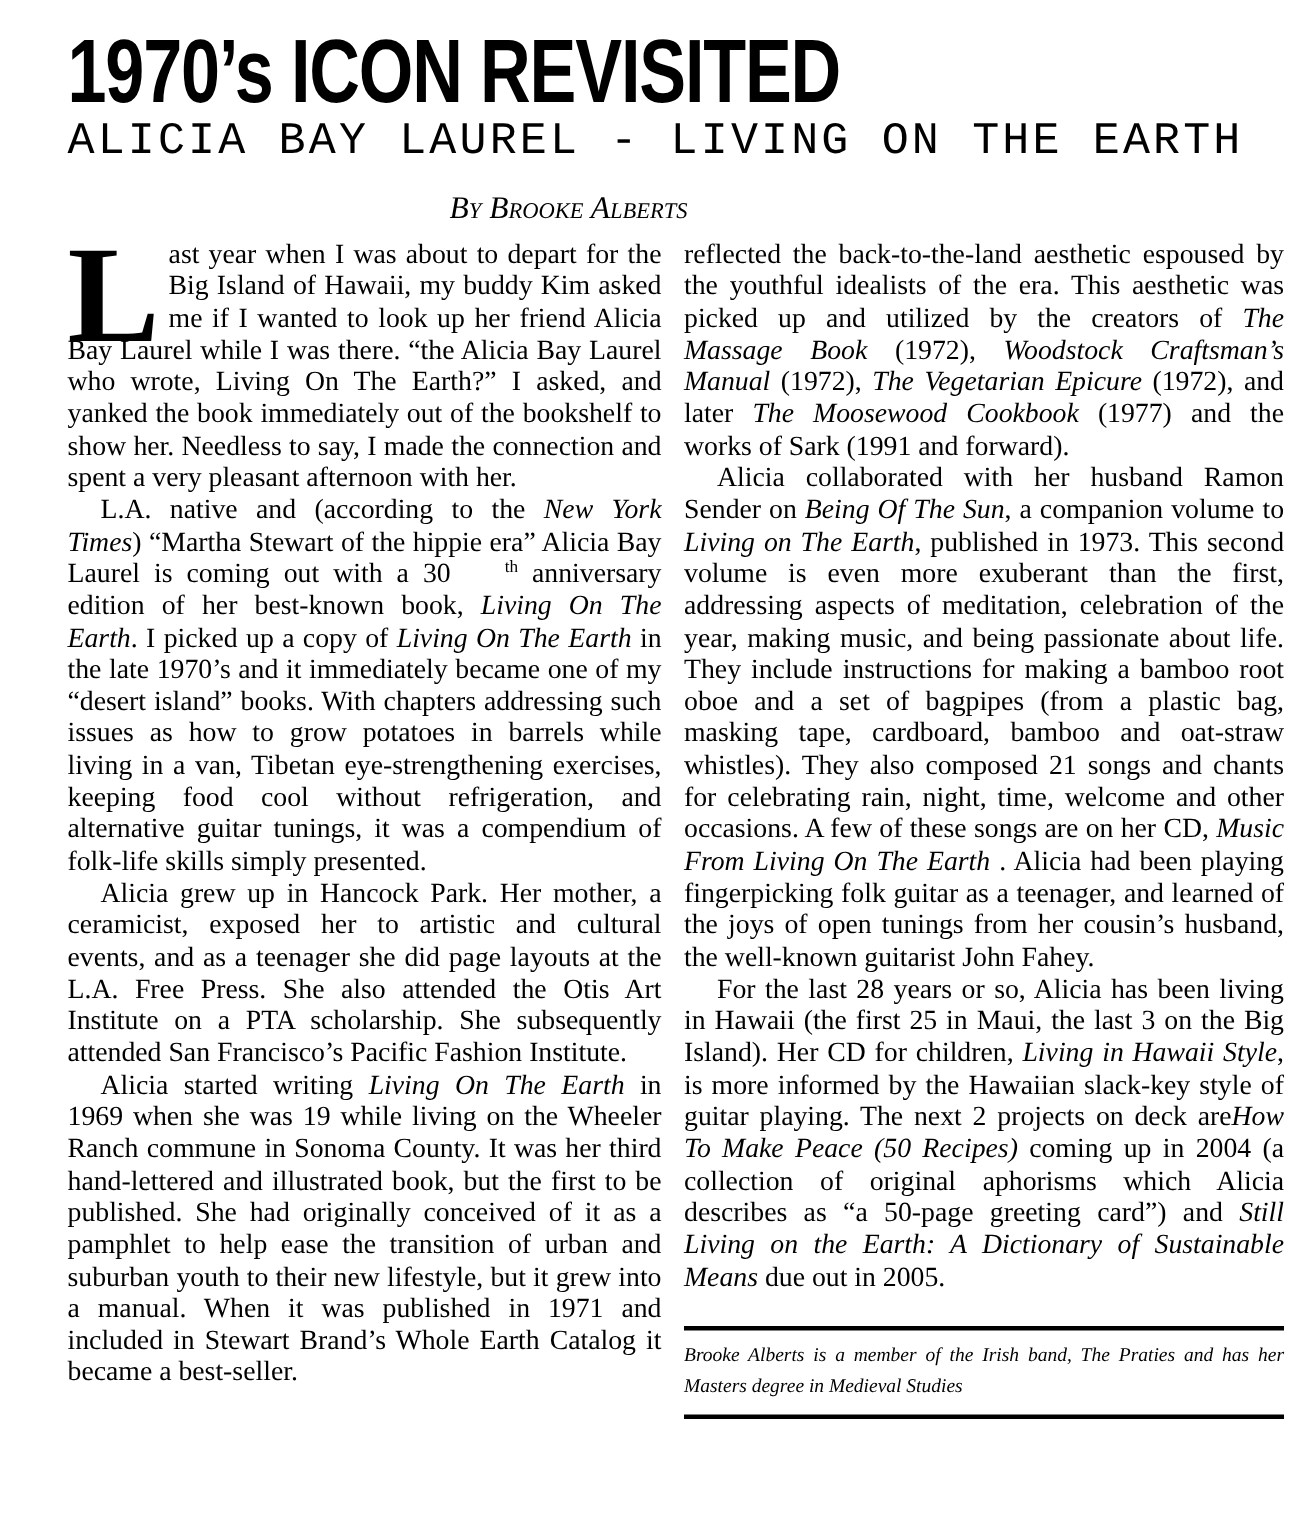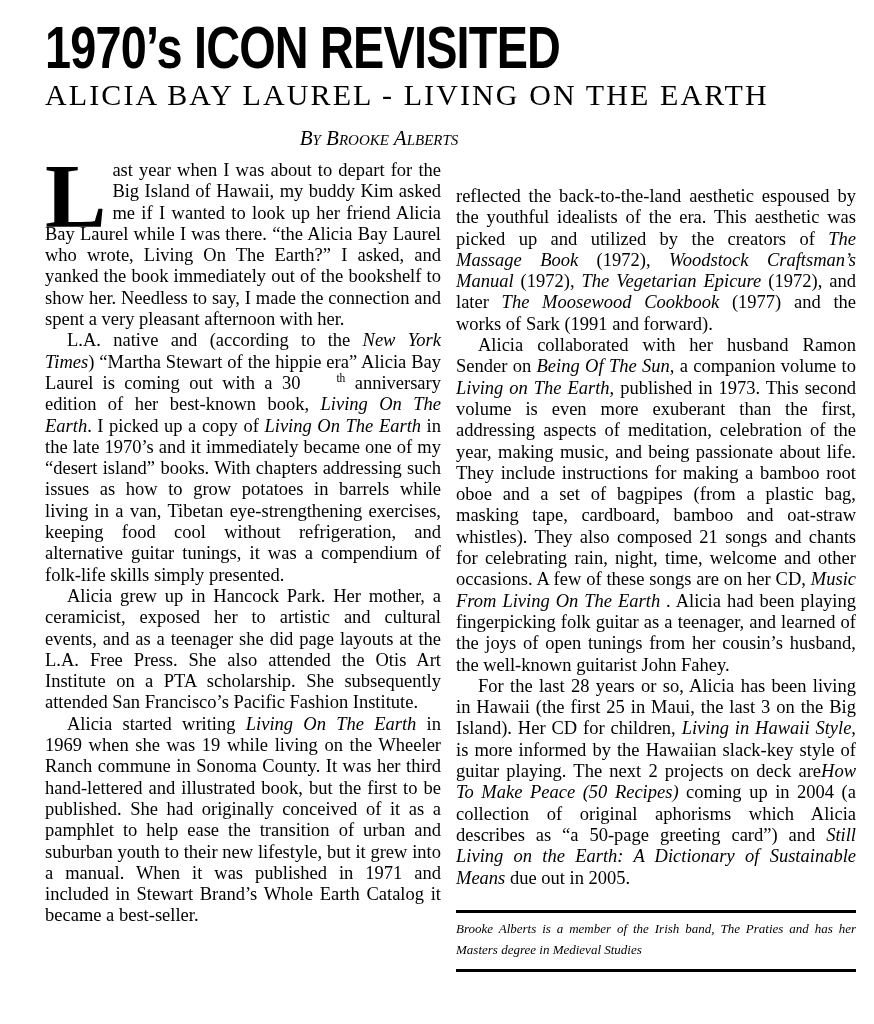--- a/index.html
+++ b/index.html
@@ -24,21 +24,21 @@
     font-size: 60px;
     line-height: 52px;
     letter-spacing: -1px;
     white-space: nowrap;
     display: inline-block;
     transform: scaleX(0.78);
     transform-origin: 0 50%;
   }
   .subtitle {
     margin: 4px 0 13px 0;
-    font-family: Liberation Serif, serif;
+    font-family: Liberation Mono, monospace;
     font-weight: 400;
     font-size: 30px;
     line-height: 34px;
     letter-spacing: 2.1px;
     white-space: nowrap;
   }
   .byline {
     margin: 5px 0 0 0;
     font-family: "Liberation Serif", serif;
     font-style: italic;
@@ -48,21 +48,21 @@
     text-align: center;
   }
   
   .columns {
     display: flex;
     gap: 15px;
     margin-top: 9px;
   }
   .col { flex: 0 0 auto; }
   .col-left  { width: 396px; }
-  .col-right { width: 400px; margin-top: 26px; }
+  .col-right { width: 400px; }
   .para {
     margin: 0;
     font-size: 18.5px;
     line-height: 21.3px;
     text-align: justify;
     text-indent: 22px;
   }
   .para.noindent { text-indent: 0; }
   .it { font-style: italic; }
   sup { font-size: 62%; line-height: 0; vertical-align: super; padding-left: 36px; }

